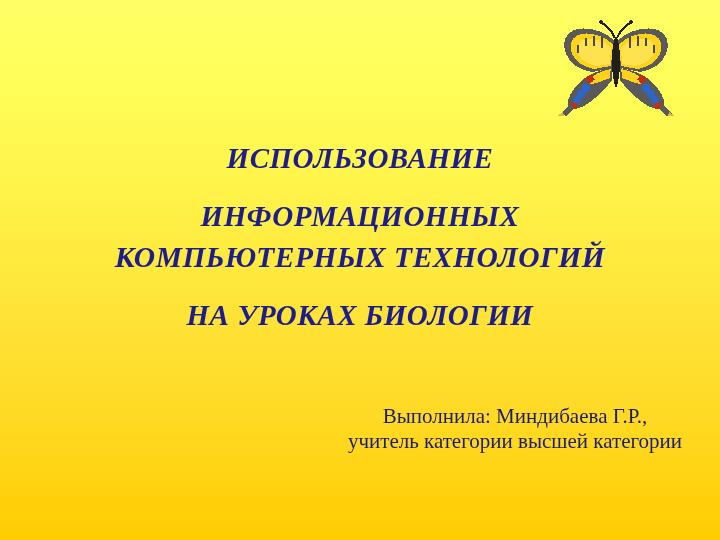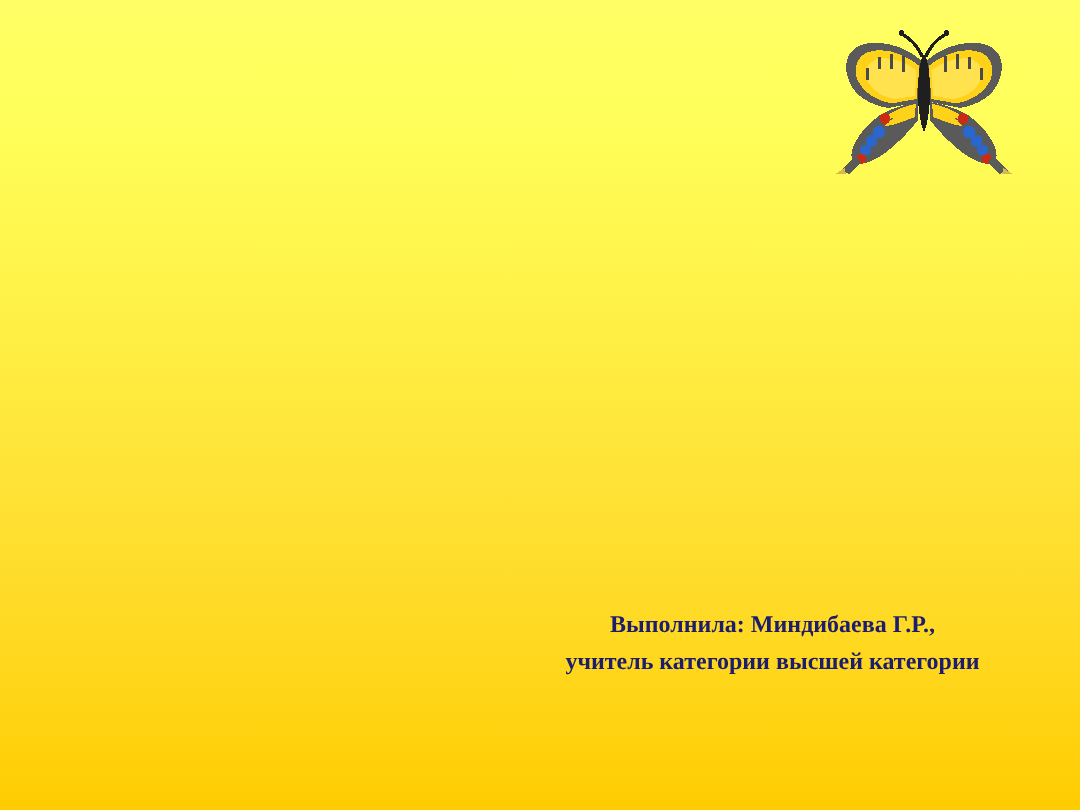--- a/index.html
+++ b/index.html
@@ -71,23 +71,23 @@
   #author-block {
     position: absolute;
     left: 330px;
     top: 404px;
     width: 370px;
     text-align: center;
   }
   .author-line {
     color: #1d1d6e;
     font-family: "Liberation Serif", serif;
-    font-weight: bold;
+    font-weight: normal;
     font-style: normal;
-    font-size: 16px;
+    font-size: 21px;
     line-height: 25px;
     white-space: nowrap;
   }
 </style>
 </head>
 <body>
 
 <div id="slide">
 
   <div id="butterfly-image">
@@ -152,19 +152,25 @@
       <path d="M64 18 C61 22, 60 32, 60 44 C60 56, 62 66, 64 70 C66 66, 68 56, 68 44
                C68 32, 67 22, 64 18 Z" fill="#1f1f1f"></path>
 
       <path d="M63 20 C60 13, 55 8, 50 5" stroke="#1f1f1f" stroke-width="2.2" fill="none"></path>
       <path d="M65 20 C68 13, 73 8, 78 5" stroke="#1f1f1f" stroke-width="2.2" fill="none"></path>
       <circle cx="49" cy="4" r="1.8" fill="#1f1f1f"></circle>
       <circle cx="79" cy="4" r="1.8" fill="#1f1f1f"></circle>
     </svg>
   </div>
 
+  <div id="title-block">
+    <div class="title-line l1">ИСПОЛЬЗОВАНИЕ</div>
+    <div class="title-line l2">ИНФОРМАЦИОННЫХ</div>
+    <div class="title-line l3">КОМПЬЮТЕРНЫХ ТЕХНОЛОГИЙ</div>
+    <div class="title-line l4">НА УРОКАХ БИОЛОГИИ</div>
+  </div>
 
   <div id="author-block">
     <div class="author-line">Выполнила: Миндибаева Г.Р.,</div>
     <div class="author-line">учитель категории высшей категории</div>
   </div>
 
 </div>
 
 </body></html>

